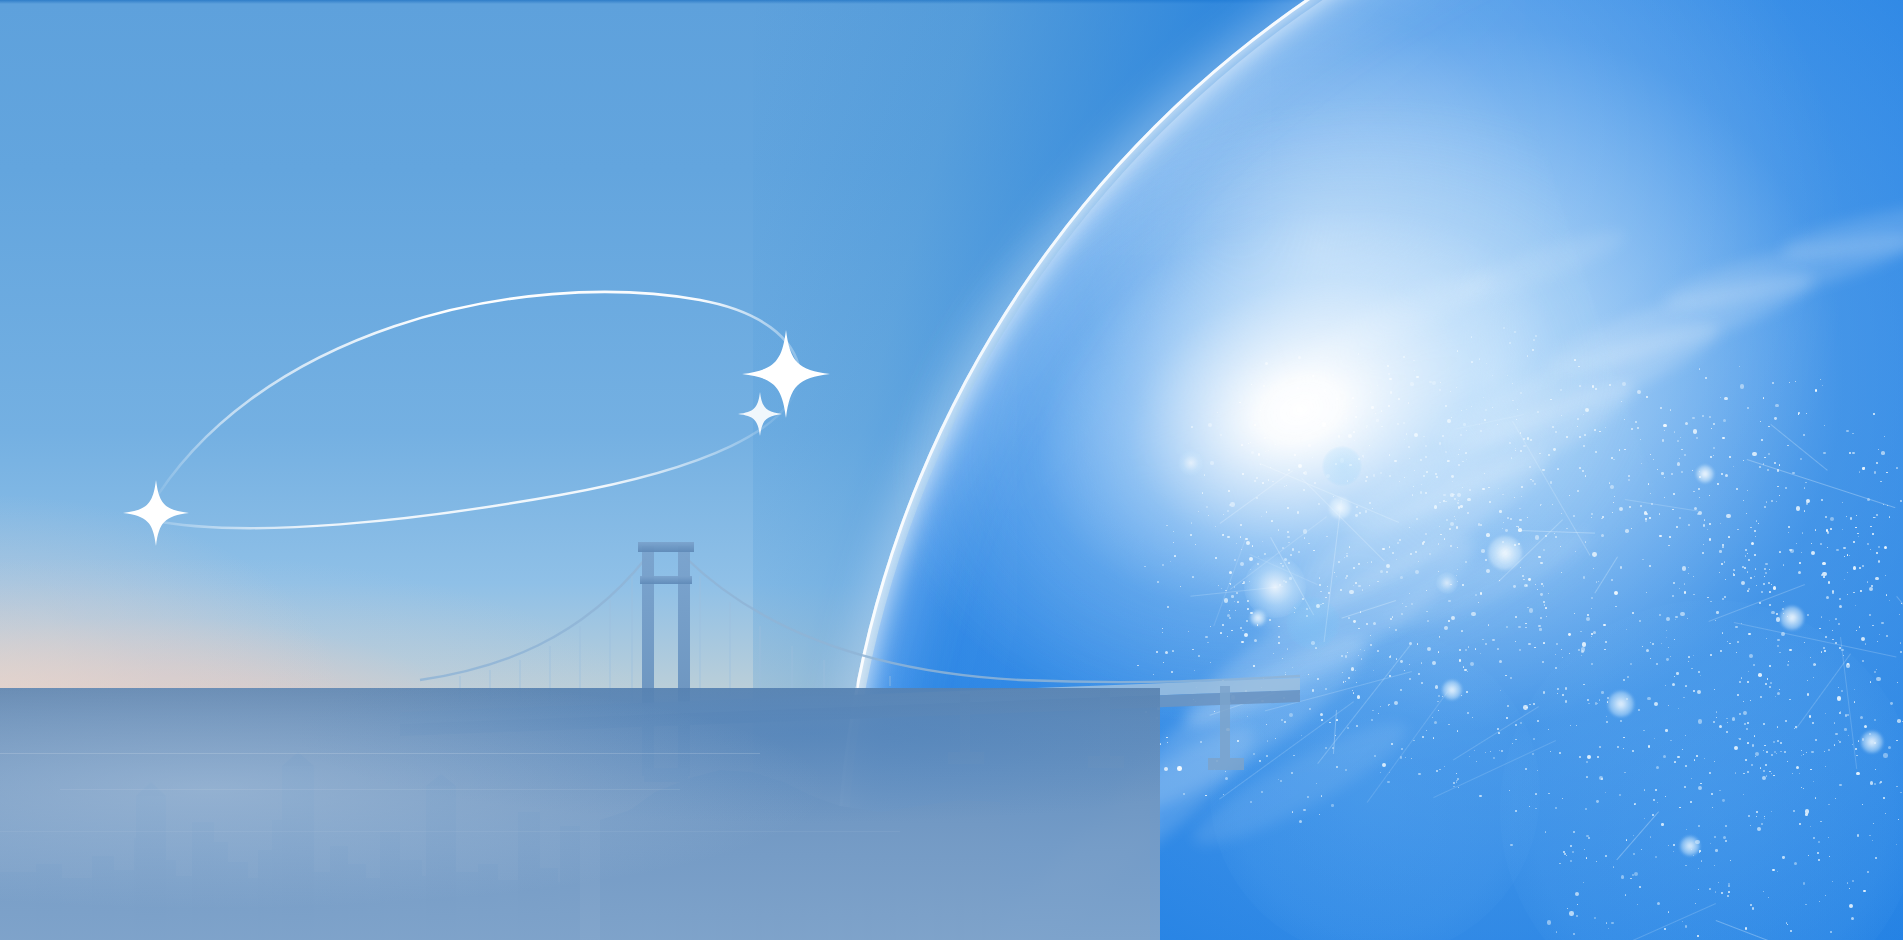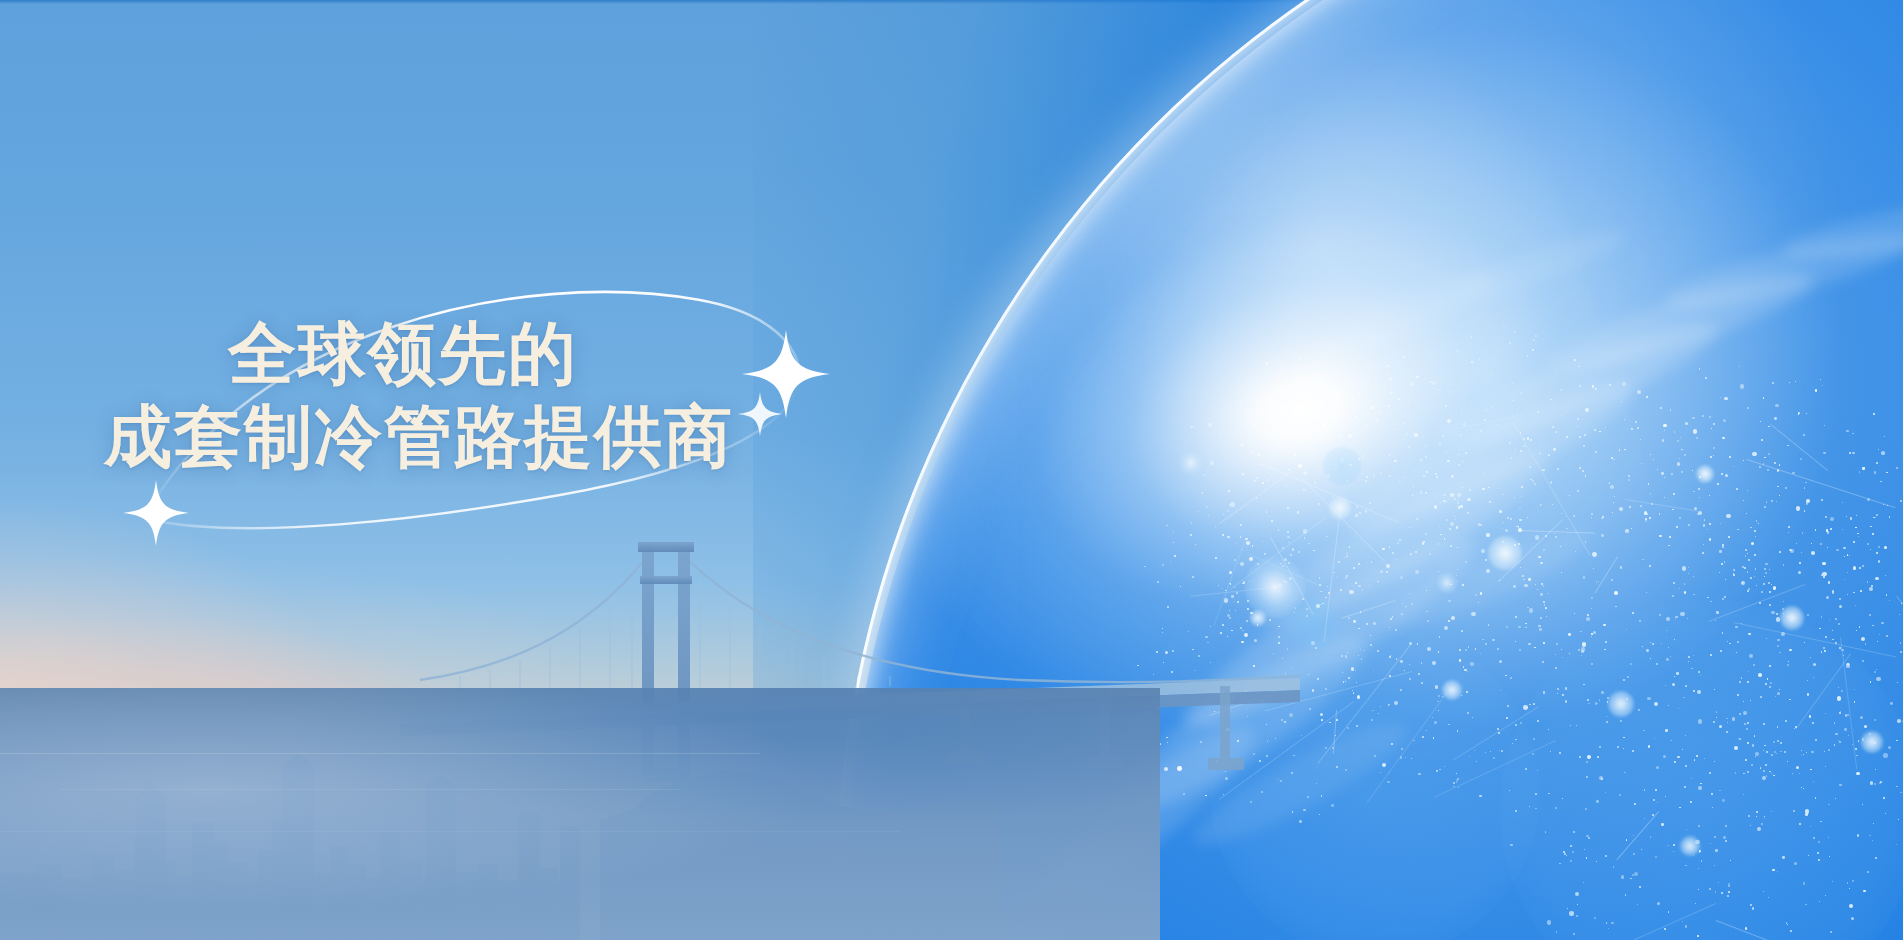--- a/index.html
+++ b/index.html
@@ -1998,17 +1998,15 @@
              C782,386 774,378 742,374 C774,370 782,362 786,330 Z" fill="#ffffff"></path>
 
     <path d="M760,392 C762,408 766,412 782,414 C766,416 762,420 760,436
              C758,420 754,416 738,414 C754,412 758,408 760,392 Z" fill="#ffffff" opacity=".9"></path>
 
     <path d="M156,480 C159,504 165,510 189,513 C165,516 159,522 156,546
              C153,522 147,516 123,513 C147,510 153,504 156,480 Z" fill="#ffffff"></path>
   </svg>
 
   <div class="headline">
-    <div class="line line1">全球领先的</div>
-    <div class="line line2">成套制冷管路提供商</div>
   </div>
 
 </div>
 
 </body></html>

